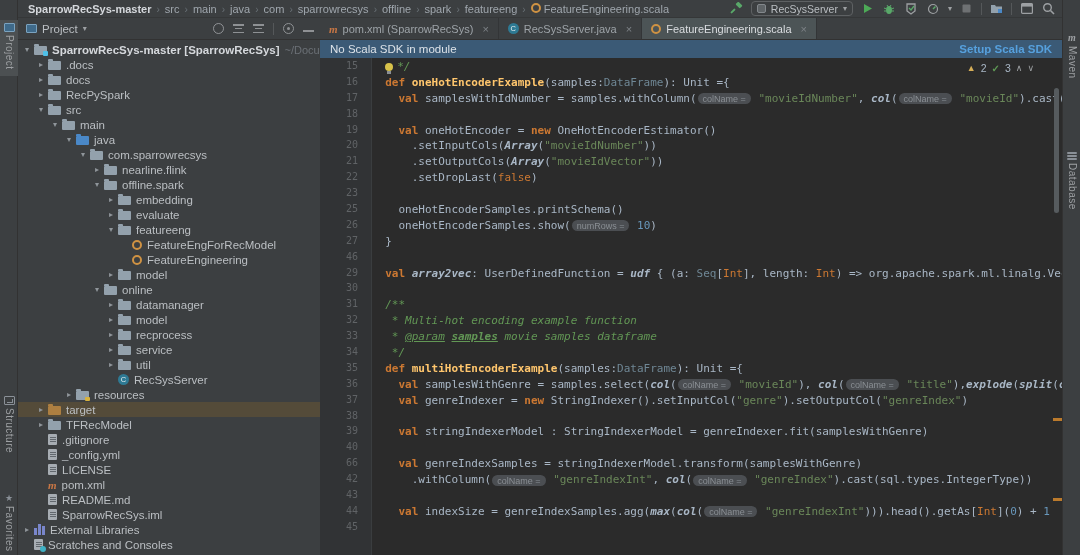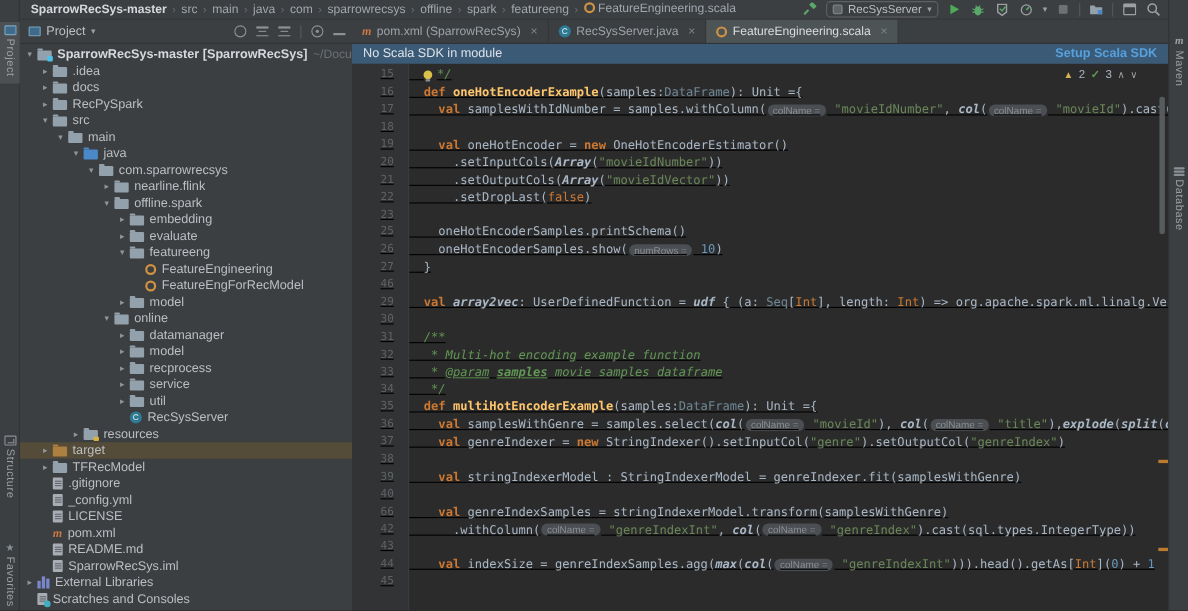--- a/index.html
+++ b/index.html
@@ -90,21 +90,21 @@
   .scratch:after { content:""; position:absolute; right:-3px; bottom:-2px; width:6px; height:6px; background:#3fb0c4; border-radius:50%; }
 
   
   .editor { flex:1; display:flex; flex-direction:column; min-width:0; background:#2b2b2b; position:relative; }
   .notif { height:18px; background:#3b5a76; display:flex; align-items:center; padding:0 10px;
            font-size:11.5px; color:#dce2e8; flex:none; }
   .notif-action { margin-left:auto; color:#56a0dd; font-weight:bold; cursor:pointer; }
   .code-wrap { flex:1; position:relative; overflow:hidden; }
   .gutter-bg { position:absolute; left:0; top:0; bottom:0; width:52px; background:#313335; border-right:1px solid #3a3d3f; }
   .code-lines { position:absolute; left:0; top:2px; right:0; }
-  .cl { height:15.9px; display:flex; align-items:center; white-space:pre; font-family:"DejaVu Sans Mono", monospace; font-size:11px;text-decoration:underline; }
+  .cl { height:15.9px; display:flex; white-space:pre; font-family:"DejaVu Sans Mono", monospace; font-size:11px; }
   .ln { width:52px; flex:none; text-align:right; padding-right:14px; color:#606366; font-size:10px;
         font-family:"DejaVu Sans Mono", monospace; }
   .lc { flex:1; overflow:hidden; }
   .t-p { color:#a9b7c6; }
   .t-k { color:#cc7832; font-weight:bold; }
   .t-kp { color:#cc7832; }
   .t-f { color:#ffc66d; font-weight:bold; }
   .t-s { color:#6a8759; }
   .t-c { color:#629755; font-style:italic; }
   .t-cu { color:#629755; font-style:italic; text-decoration:underline; }
@@ -284,21 +284,21 @@
       <div class="tree-pane" id="tree">
           <div class="tr-row" style="padding-left: 4px;">
             <span class="tr-arrow">▾</span>
             <span class="fold root"></span>
             <span class="tr-label"><b>SparrowRecSys-master [SparrowRecSys]</b></span>
             <span class="tr-hint">~/Document</span>
           </div>
           <div class="tr-row" style="padding-left: 18px;">
             <span class="tr-arrow">▸</span>
             <span class="fold"></span>
-            <span class="tr-label">.idea</span>
+            <span class="tr-label">.docs</span>
           </div>
           <div class="tr-row" style="padding-left: 18px;">
             <span class="tr-arrow">▸</span>
             <span class="fold"></span>
             <span class="tr-label">docs</span>
           </div>
           <div class="tr-row" style="padding-left: 18px;">
             <span class="tr-arrow">▸</span>
             <span class="fold"></span>
             <span class="tr-label">RecPySpark</span>
@@ -344,26 +344,26 @@
             <span class="tr-label">evaluate</span>
           </div>
           <div class="tr-row" style="padding-left: 88px;">
             <span class="tr-arrow">▾</span>
             <span class="fold"></span>
             <span class="tr-label">featureeng</span>
           </div>
           <div class="tr-row" style="padding-left: 102px;">
             <span class="tr-arrow"></span>
             <span class="cls-scala"></span>
+            <span class="tr-label">FeatureEngForRecModel</span>
+          </div>
+          <div class="tr-row" style="padding-left: 102px;">
+            <span class="tr-arrow"></span>
+            <span class="cls-scala"></span>
             <span class="tr-label">FeatureEngineering</span>
-          </div>
-          <div class="tr-row" style="padding-left: 102px;">
-            <span class="tr-arrow"></span>
-            <span class="cls-scala"></span>
-            <span class="tr-label">FeatureEngForRecModel</span>
           </div>
           <div class="tr-row" style="padding-left: 88px;">
             <span class="tr-arrow">▸</span>
             <span class="fold"></span>
             <span class="tr-label">model</span>
           </div>
           <div class="tr-row" style="padding-left: 74px;">
             <span class="tr-arrow">▾</span>
             <span class="fold"></span>
             <span class="tr-label">online</span>

